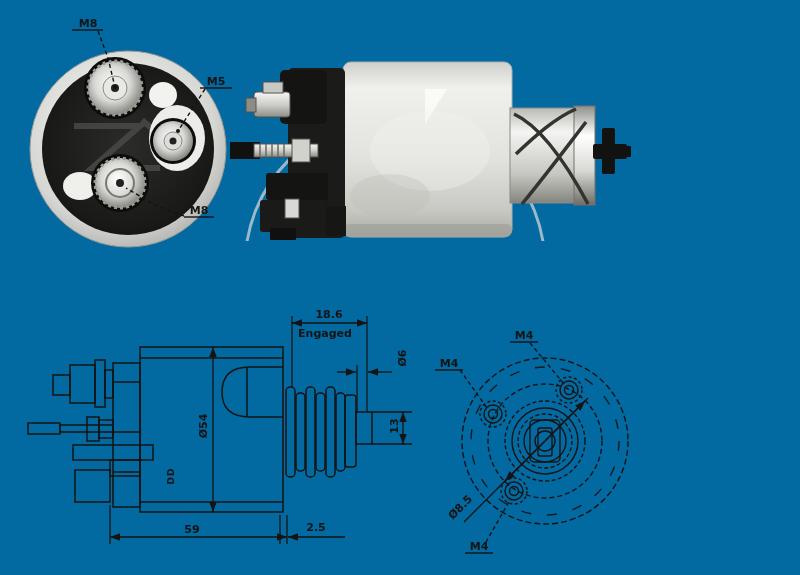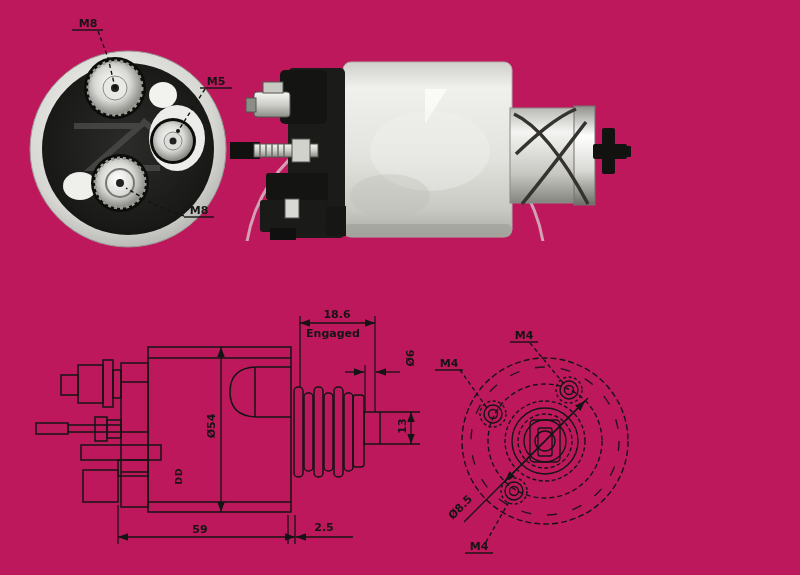--- a/index.html
+++ b/index.html
@@ -1,16 +1,16 @@
 <!DOCTYPE html>
 <html><head>
 <meta charset="utf-8">
 <style>
   html,body{margin:0;padding:0;background:#ffffff;}
-  #stage{position:relative;width:800px;height:575px;background:#be185d;overflow:hidden;
+  #stage{position:relative;width:800px;height:575px;background:#0369a1;overflow:hidden;
          font-family:"DejaVu Sans",sans-serif;}
   .panel{position:absolute;}
   svg text{font-family:"DejaVu Sans",sans-serif;font-weight:700;fill:#141414;}
   .dimtxt{font-size:11px;}
   .lbl{font-size:11px;}
   .mark{font-size:9px;letter-spacing:1px;}
 </style>
 </head>
 <body>
 
@@ -166,21 +166,21 @@
 
         <rect x="36" y="117" width="62" height="27" rx="3" fill="#141412"></rect>
         <rect x="30" y="144" width="68" height="32" rx="3" fill="#1a1a18"></rect>
         <rect x="55" y="143" width="14" height="19" fill="#d8d8d4" stroke="#55534f" stroke-width="1"></rect>
         <rect x="40" y="172" width="26" height="12" fill="#101010"></rect>
         <rect x="96" y="150" width="20" height="30" fill="#161614"></rect>
       </g>
     </svg>
   </div>
 
-  <div class="panel" style="left:8px;top:292px;width:435px;height:283px;">
+  <div class="panel" style="left:0px;top:292px;width:435px;height:283px;">
     <svg width="435" height="283" viewBox="0 0 435 283">
       <defs>
         <marker id="p3m" markerWidth="9" markerHeight="7" refX="8" refY="3" orient="auto-start-reverse">
           <path d="M0,0 L8,3 L0,6 Z" fill="#141414"></path>
         </marker>
       </defs>
 
       <g fill="none" stroke="#141414" stroke-width="1.5">
 
         <rect x="140" y="55" width="143" height="165"></rect>

